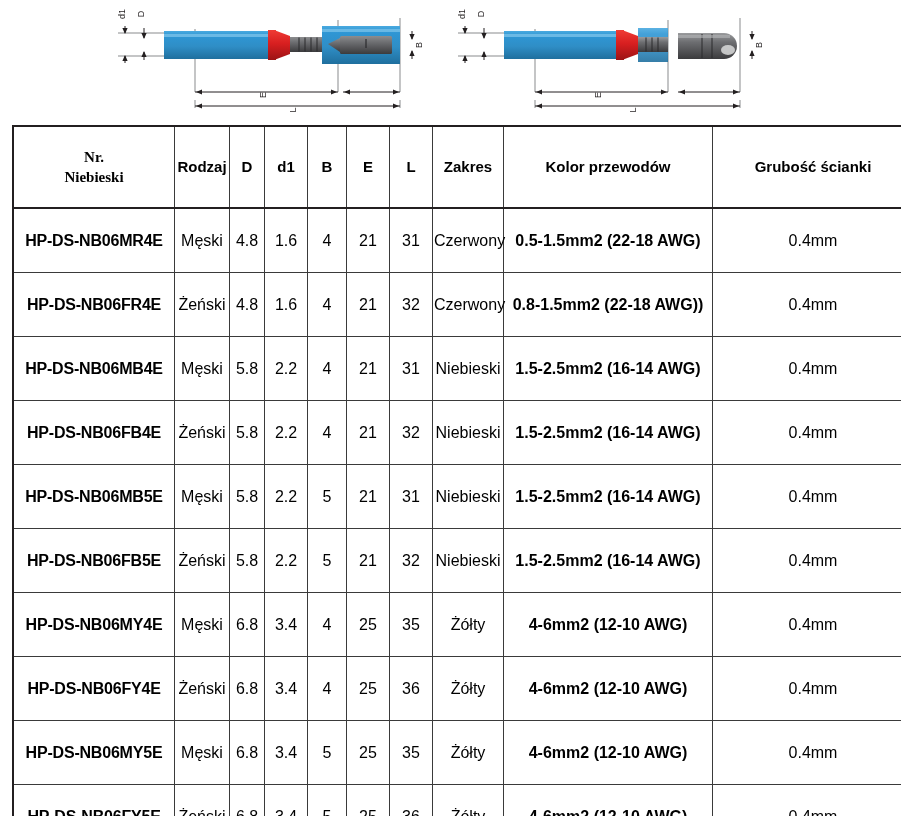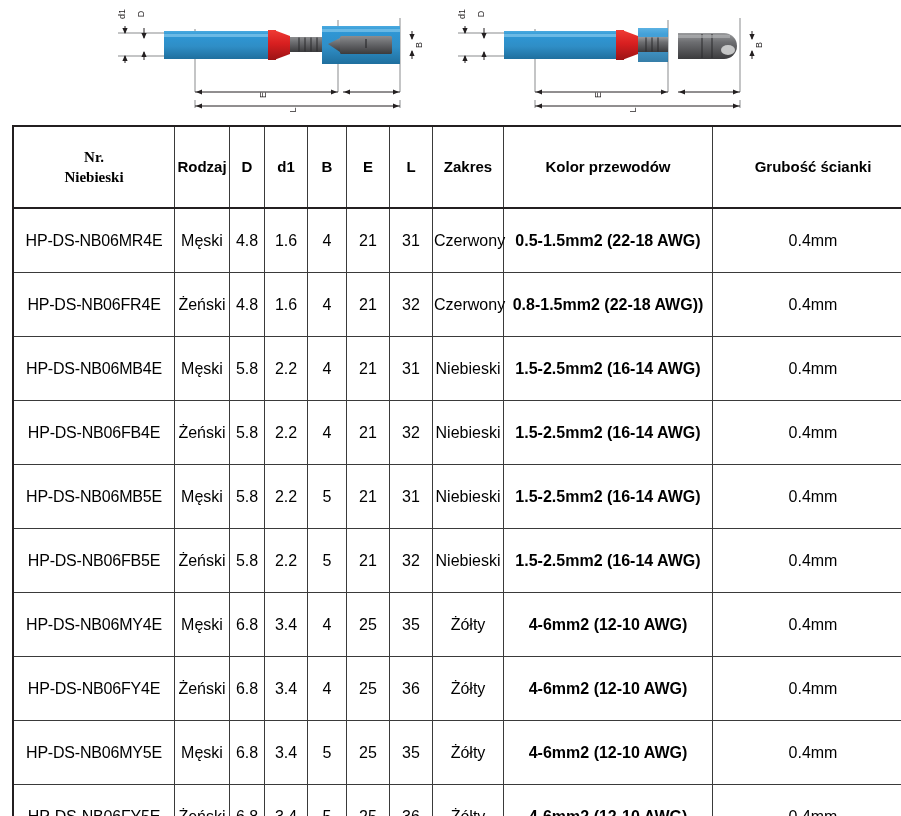--- a/index.html
+++ b/index.html
@@ -57,21 +57,21 @@
     font-weight: bold;
     font-size: 15px;
     line-height: 1.35;
     border-bottom: 2px solid #231f20;
   }
   table.spec tbody td {
     height: 59px;
     font-size: 16px;
   }
   td.partno {
-    font-weight: normal;
+    font-weight: bold;
     font-size: 17px;
     letter-spacing: -0.2px;
   }
   td.kind   { font-size: 16px; }
   td.num    { font-size: 16px; }
   td.kolor  { font-size: 14px; margin-top: 32px; }
   td.zakres { font-size: 17px; }
   td.grub   { font-size: 16px; }
 
   th.c-partno, td.partno { width: 158px; }

